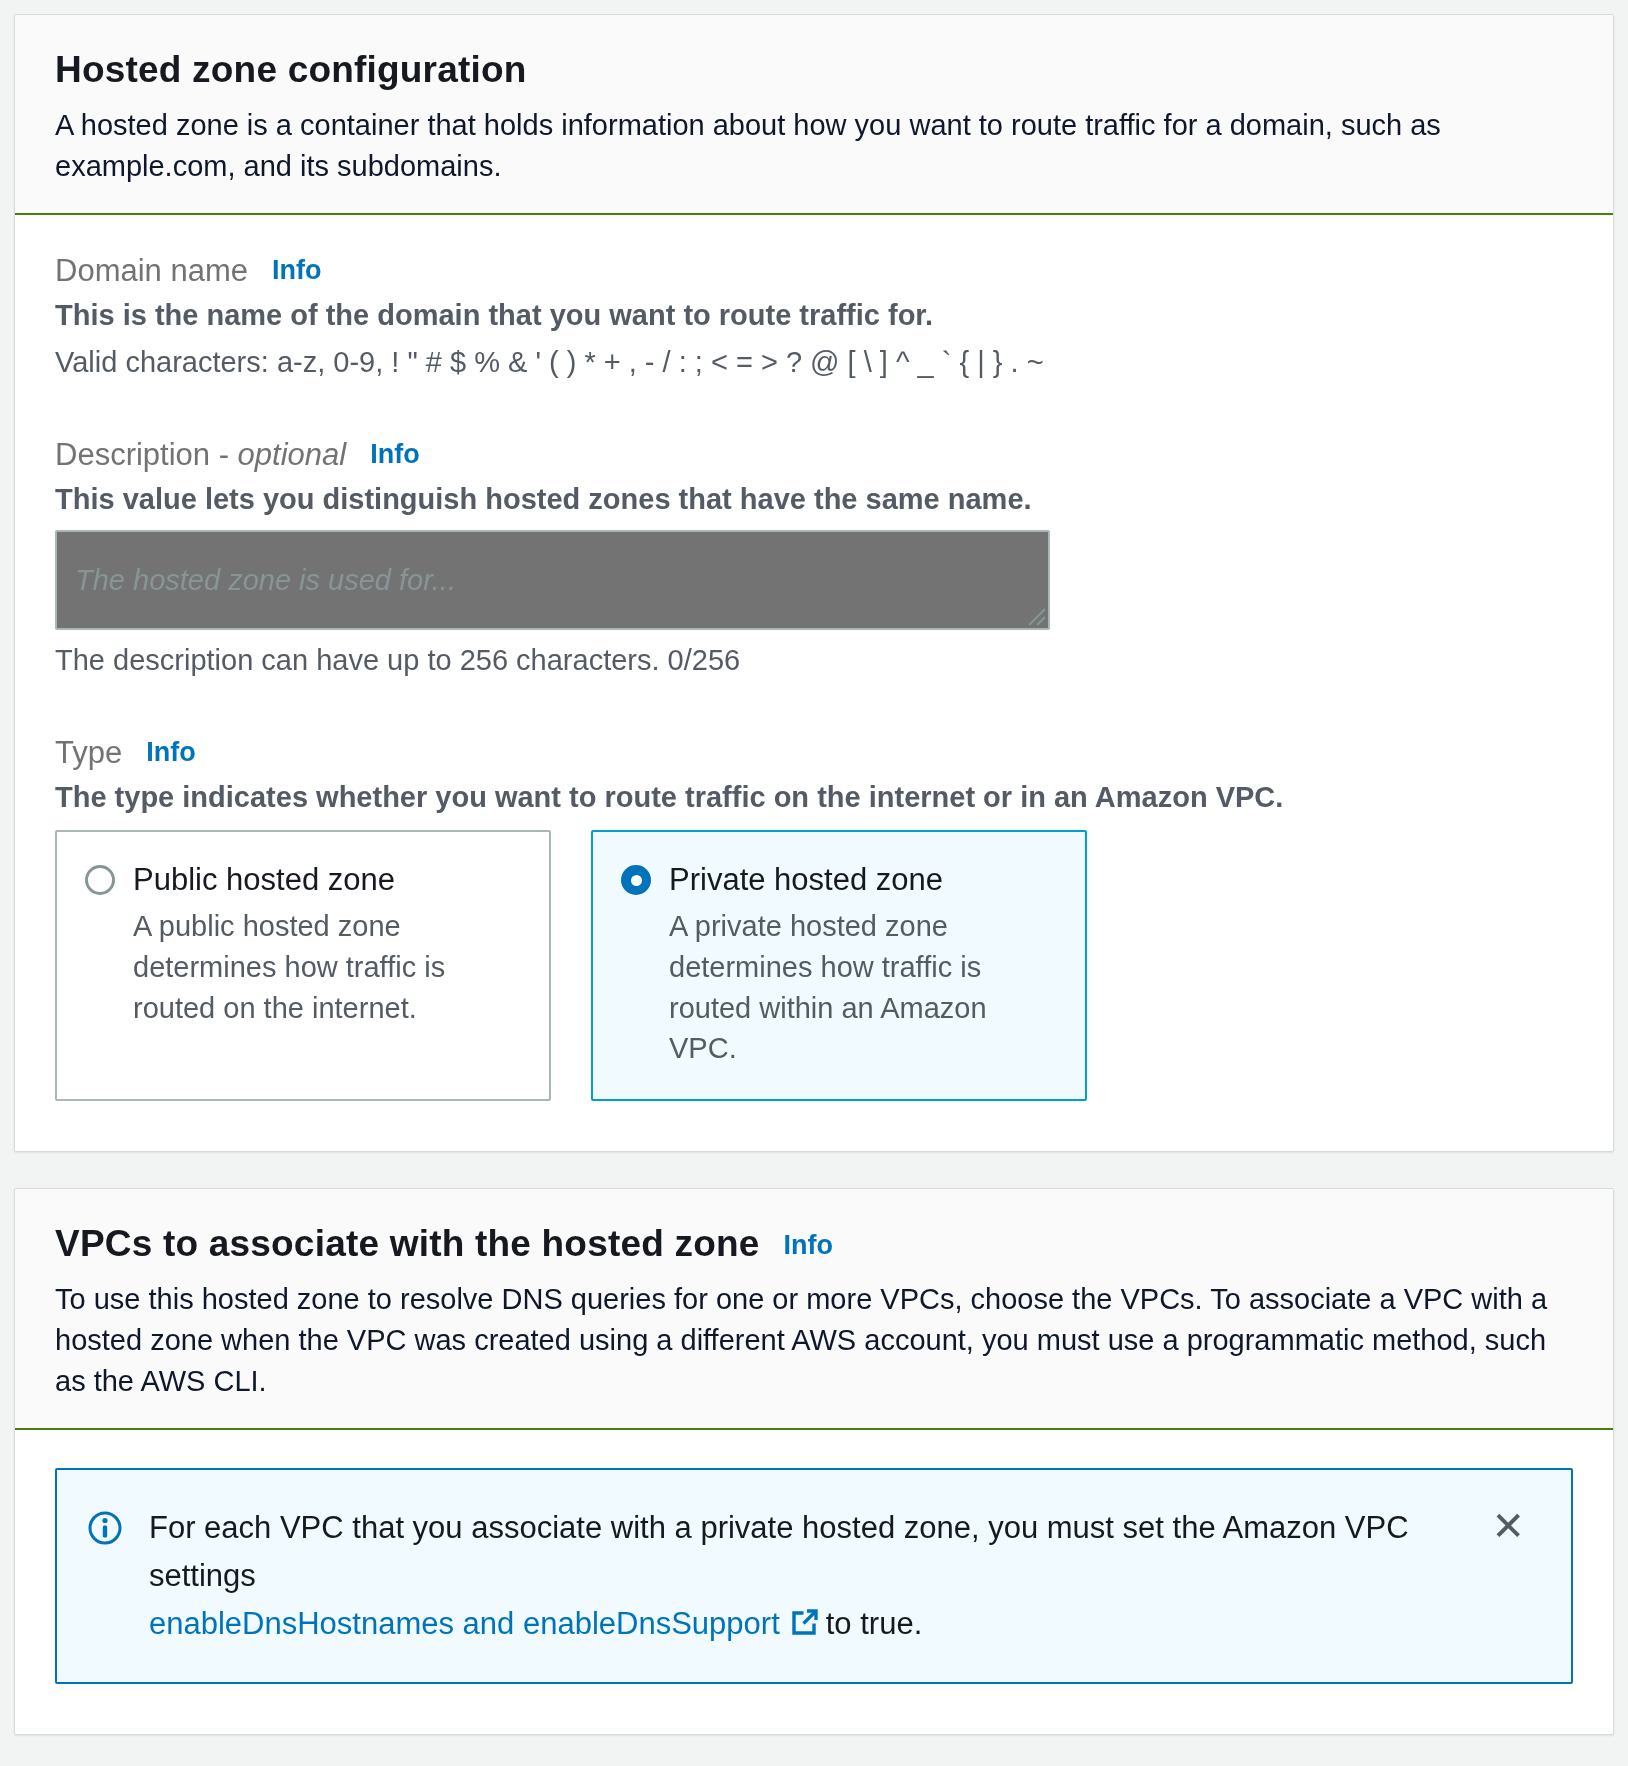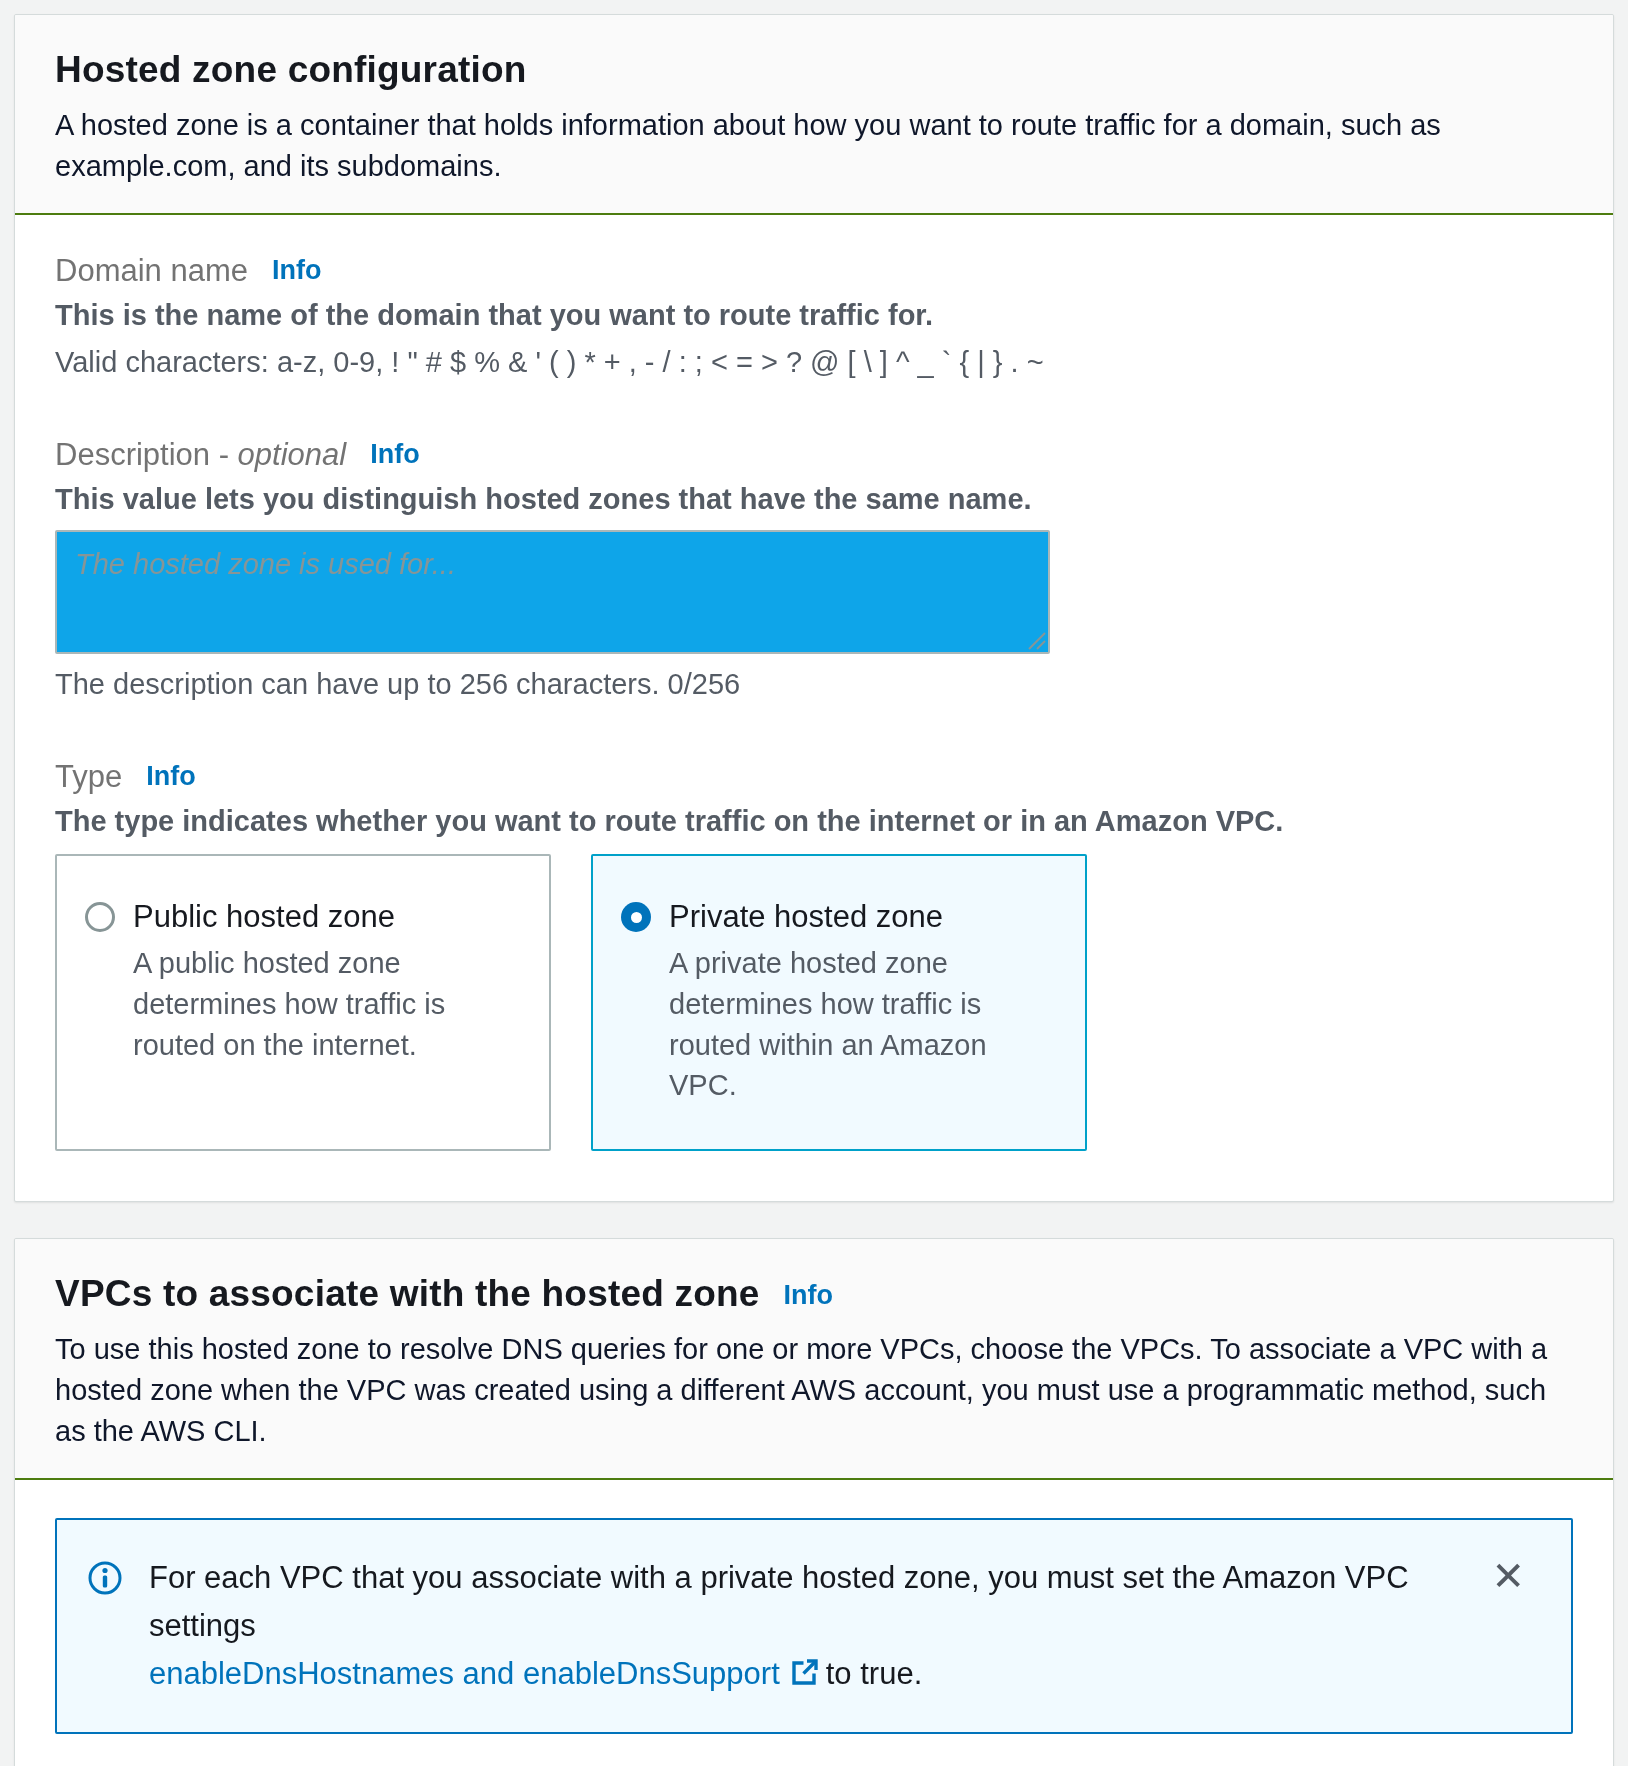--- a/index.html
+++ b/index.html
@@ -52,35 +52,35 @@
     display: block;
     width: 995px; height: 54px;
     margin-top: 14px;
     border: 2px solid #aab7b8; border-radius: 2px;
     font-family: "Liberation Sans", sans-serif;
     font-size: 29px; color: #16191f;
     padding: 0 18px; background: #fff; outline: none;
   }
   .textarea-wrap { position: relative; width: 995px; margin-top: 14px; }
   .textarea-input {
-    display: block; width: 995px; height: 124px;
+    display: block; width: 995px; height: 100px;
     border: 2px solid #aab7b8; border-radius: 2px;
     font-family: "Liberation Sans", sans-serif;
     font-size: 29px; color: #16191f;
-    padding: 16px 18px; background: #0ea5e9; outline: none;
+    padding: 32px 18px; background: #737373; outline: none;
     resize: none;
   }
   .textarea-input::placeholder { color: #879596; font-style: italic; opacity: 1; }
   .resize-handle { position: absolute; right: 3px; bottom: 3px; width: 22px; height: 22px; }
 
   .radio-cards { display: flex; gap: 40px; margin-top: 16px; }
   .radio-card {
     width: 496px; min-height: 152px;
     border: 2px solid #aab7b8; border-radius: 2px;
-    padding: 43px 28px; background: #fff; cursor: pointer;
+    padding: 30px 28px; background: #fff; cursor: pointer;
   }
   .radio-card.selected { border-color: #00a1c9; background: #f1faff; }
   .radio-row { display: flex; align-items: center; gap: 18px; }
   .radio-circle {
     width: 30px; height: 30px; border-radius: 50%;
     border: 3px solid #879596; background: #fff; flex: none;
   }
   .radio-circle.checked {
     border: none; background: #0073bb;
     display: flex; align-items: center; justify-content: center;

